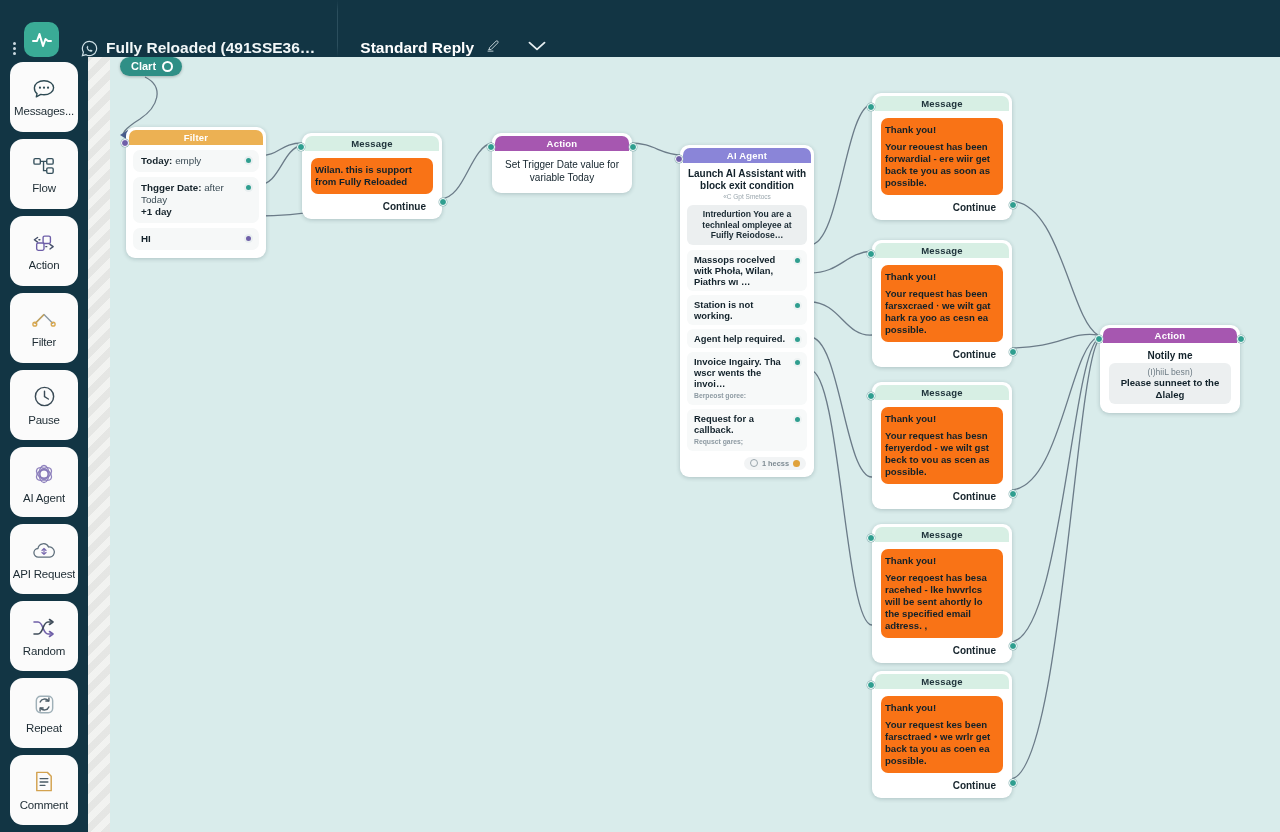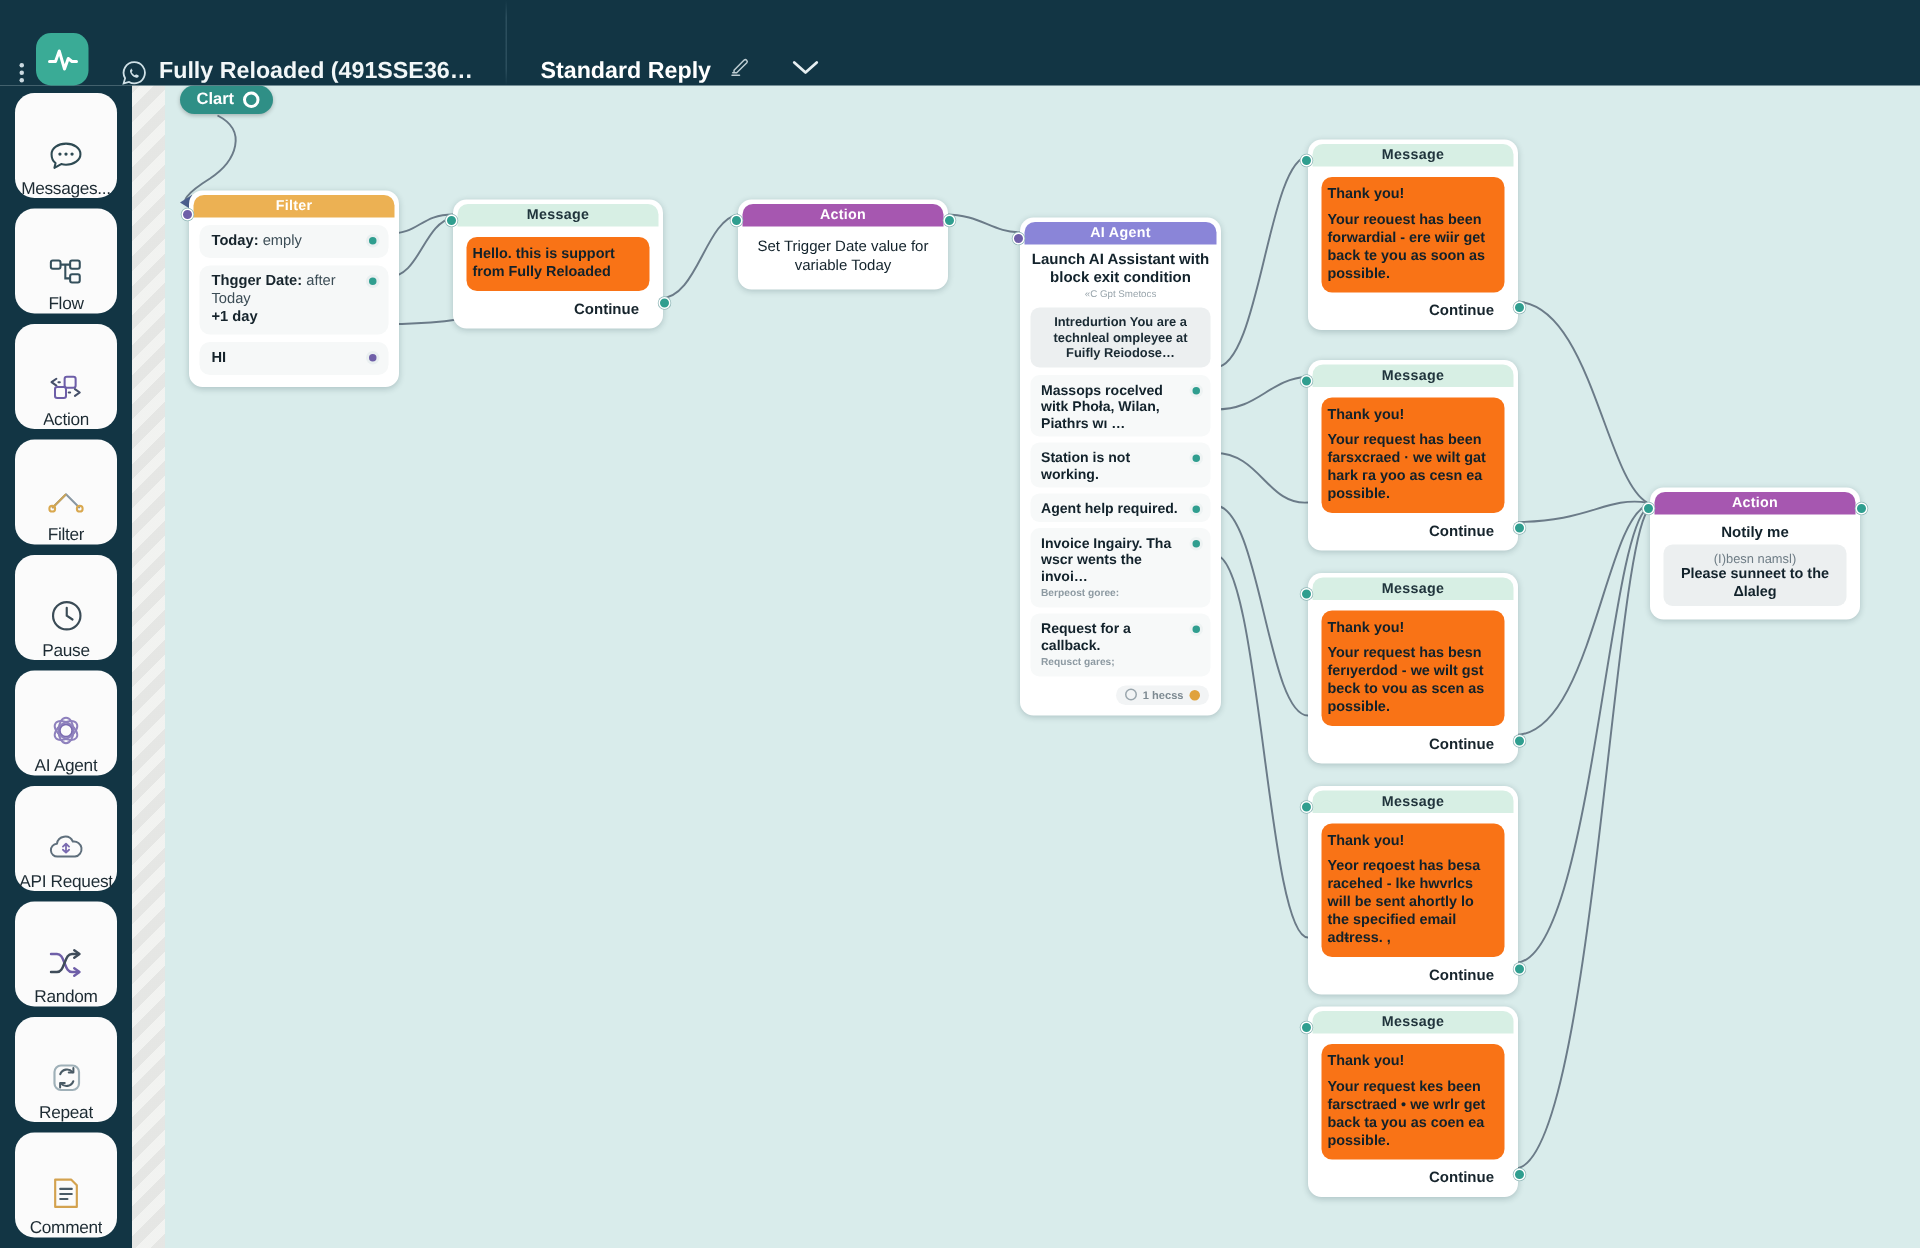--- a/index.html
+++ b/index.html
@@ -47,21 +47,21 @@
   .chev { margin-left: 26px; cursor: pointer; }
 
   
   .rail {
     position: absolute; left: 0; top: 57px; width: 88px; height: 775px;
     background: #123544; padding-top: 5px; z-index: 30;
     display: flex; flex-direction: column; align-items: center; gap: 7px;
   }
   .tool {
     width: 68px; height: 70px; background: #fbfbfb; border-radius: 13px;
-    display: flex; flex-direction: column; align-items: center; justify-content: flex-end;
+    display: flex; flex-direction: column; align-items: center; justify-content: center;
     gap: 5px; cursor: pointer; flex: none;
   }
   .tool .tlabel {
     font-size: 11.5px; color: #1d2b33; font-weight: 500; letter-spacing: -0.2px;
     max-width: 66px; text-align: center; overflow: hidden; white-space: nowrap;
   }
   .tool svg { display: block; }
 
   
   .gutter {
@@ -404,21 +404,21 @@
 
       <div class="frow" style="margin-bottom:8px;">
         <span>HI</span>
         <span class="dot purple"></span>
       </div>
     </div>
 
     <div class="node" style="left:192px; top:76px; width:140px;">
       <div class="nhead msg">Message</div>
       <span class="port lft" style="top:10px;"></span>
-      <div class="bubble">Hello. this is support from Fully Reloaded</div>
+      <div class="bubble">Wilan. this is support from Fully Reloaded</div>
       <div class="cont">Continue</div>
       <span class="port rgt" style="top:65px;"></span>
     </div>
 
     <div class="node" style="left:382px; top:76px; width:140px;">
       <div class="nhead act">Action</div>
       <span class="port lft" style="top:10px;"></span>
       <span class="port rgt" style="top:10px;"></span>
       <div class="acttxt">Set Trigger Date value for variable Today</div>
     </div>
@@ -522,19 +522,19 @@
       <div class="cont">Continue</div>
       <span class="port rgt" style="top:108px;"></span>
     </div>
 
     <div class="node" style="left:990px; top:268px; width:140px;">
       <div class="nhead act">Action</div>
       <span class="port lft" style="top:10px;"></span>
       <span class="port rgt" style="top:10px;"></span>
       <div class="notify">Notily me</div>
       <div class="notifybox">
-        <span class="var">(I)besn namsl)</span>
+        <span class="var">(I)hiiL besn)</span>
         <span class="ln">Please sunneet to the Δlaleg</span>
       </div>
     </div>
 
   </div>
 </div>
 
 </body></html>

